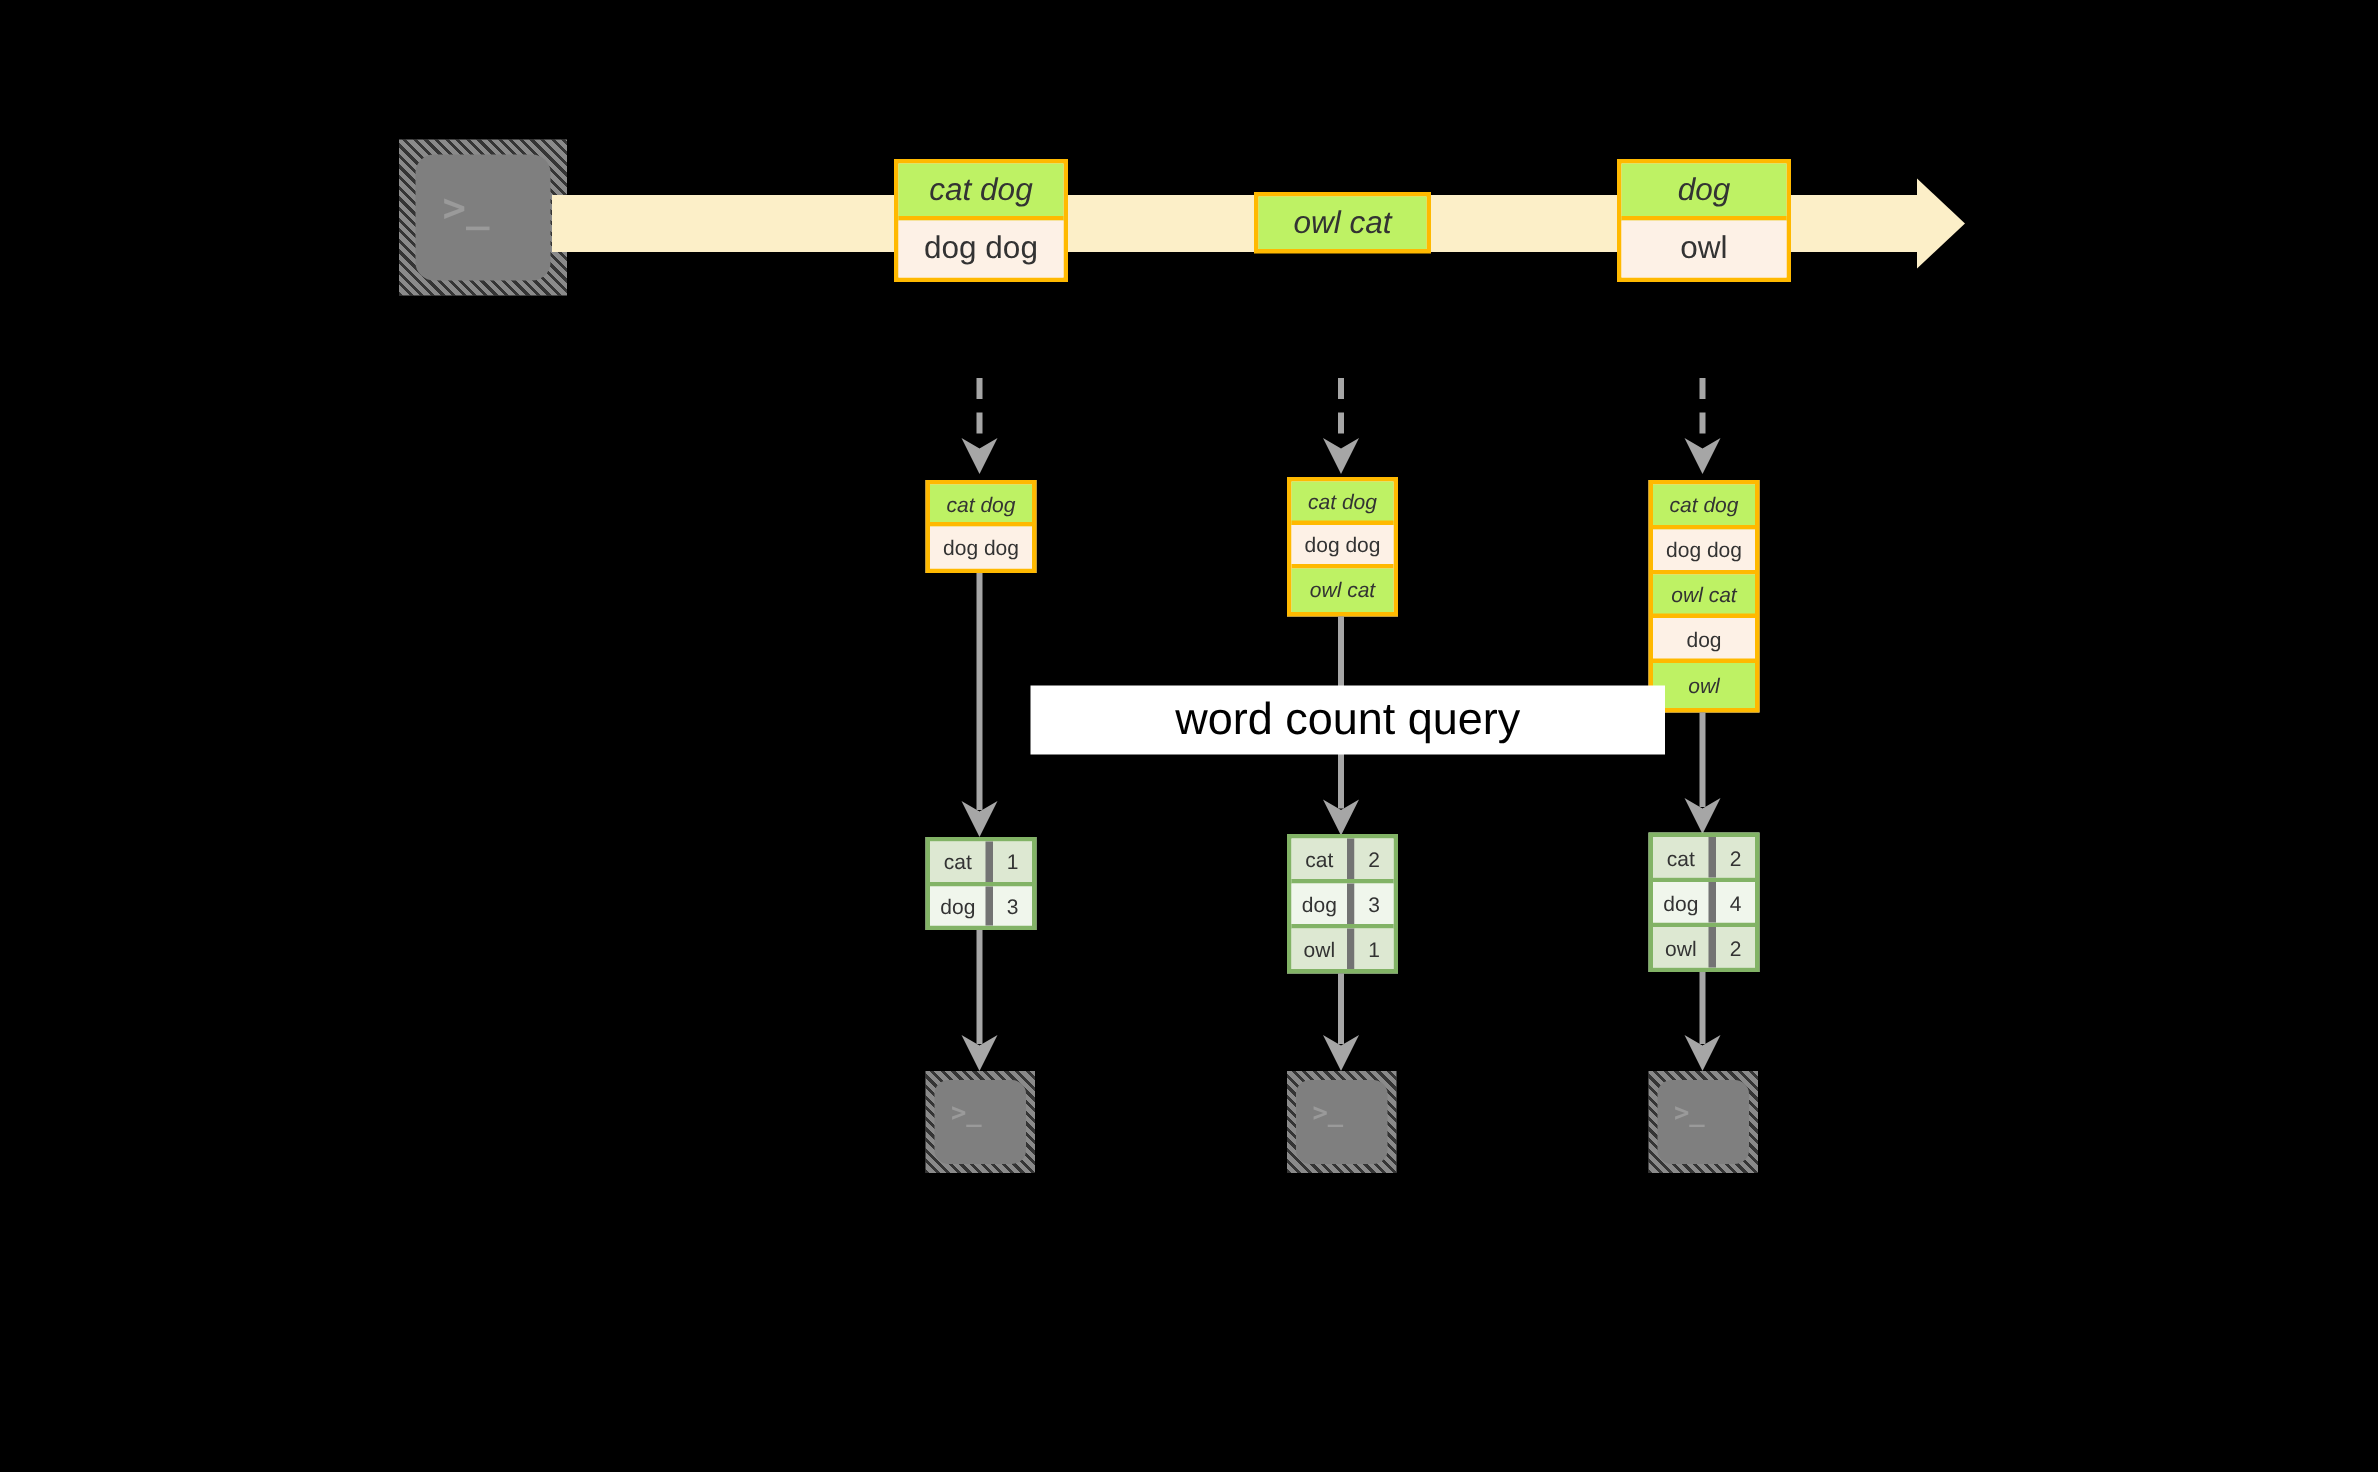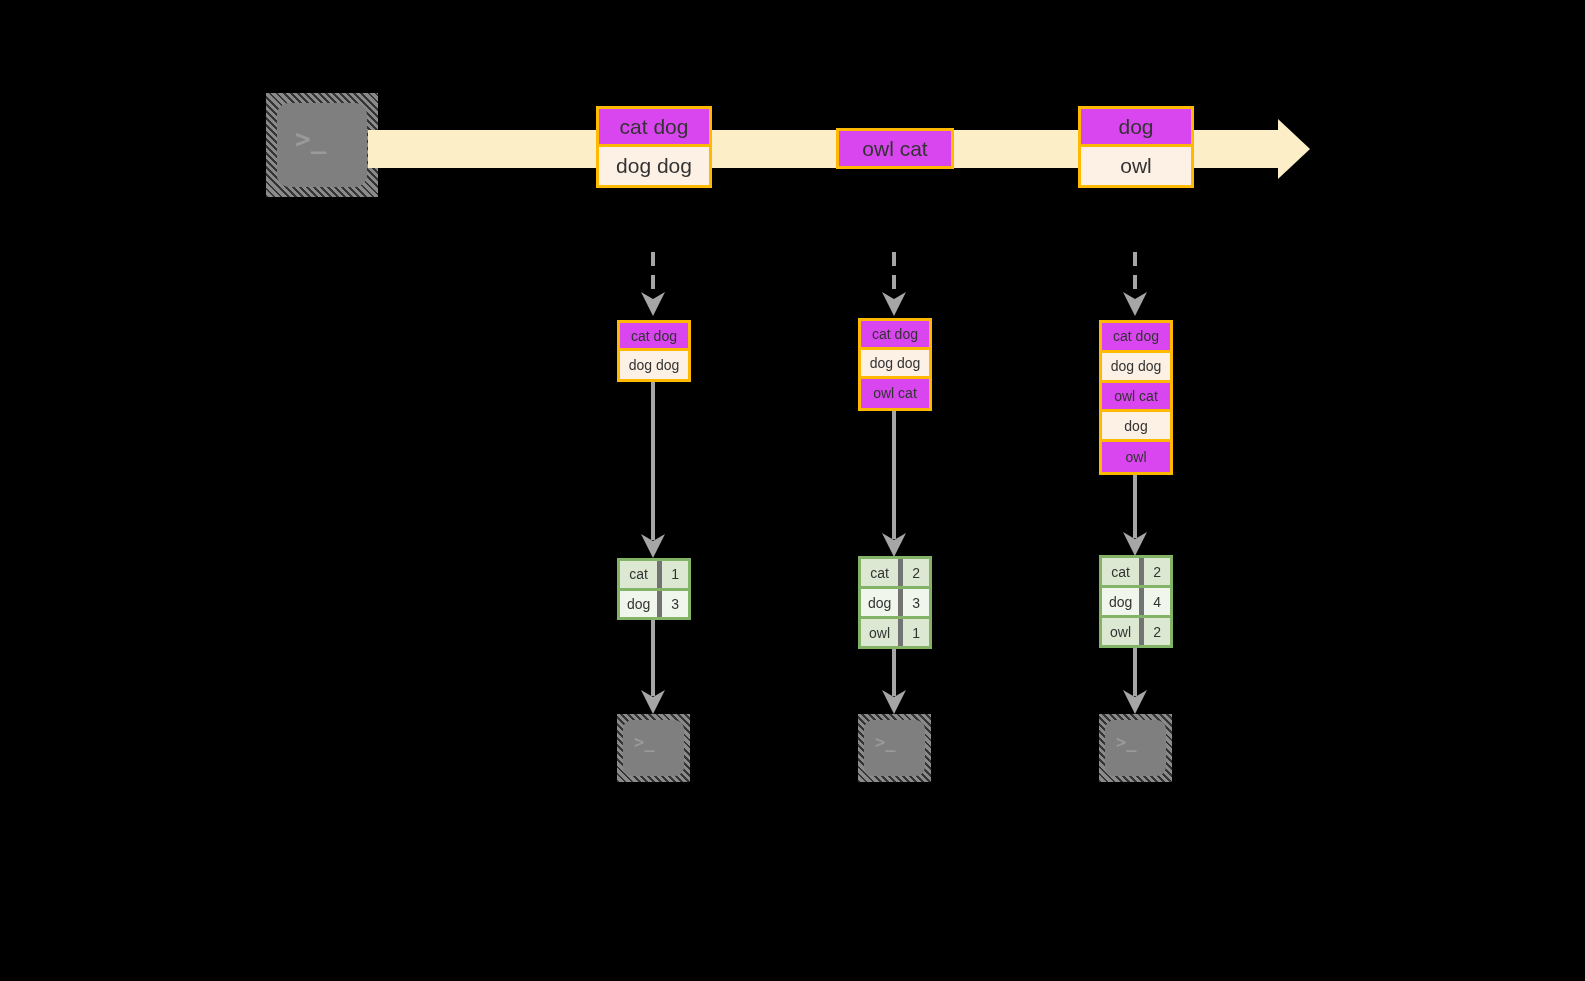--- a/index.html
+++ b/index.html
@@ -70,21 +70,21 @@
   .evt {
     box-sizing: border-box;
     display: flex;
     align-items: center;
     justify-content: center;
     color: #333333;
     white-space: nowrap;
     border-bottom: 3px solid #ffb900;
   }
   .evt:last-child { border-bottom: none; }
-  .evt.shade-a { background: #d946ef; }
+  .evt.shade-a { background: #bef264; font-style: italic; }
   .evt.shade-b { background: #fdf1e6; }
 
   
   .res-table {
     position: absolute;
     border: 3px solid #82b366;
     box-sizing: border-box;
     background: #eef5e9;
     display: flex;
     flex-direction: column;
@@ -268,14 +268,17 @@
   <svg class="conn" style="left:1112px; top:648px; width:46px; height:70px;" viewBox="0 0 46 70">
     <line x1="23" y1="0" x2="23" y2="48" stroke="#a6a6a6" stroke-width="4"></line>
     <path d="M23 66 L11 42 L23 49 L35 42 Z" fill="#a6a6a6"></path>
   </svg>
 
   <div class="terminal small" style="left:1099px; top:714px; width:73px; height:68px;">
     <div class="screen" style="left:6px; top:6px; width:61px; height:56px;"></div>
     <div class="prompt" style="left:17px; top:20px; font-size:17px;">&gt;_</div>
   </div>
 
+  <div class="query-label" style="left:687px; top:457px; width:423px; height:46px; font-size:30px;">
+    <span>word count query</span>
+  </div>
 
 </div>
 
 </body></html>

